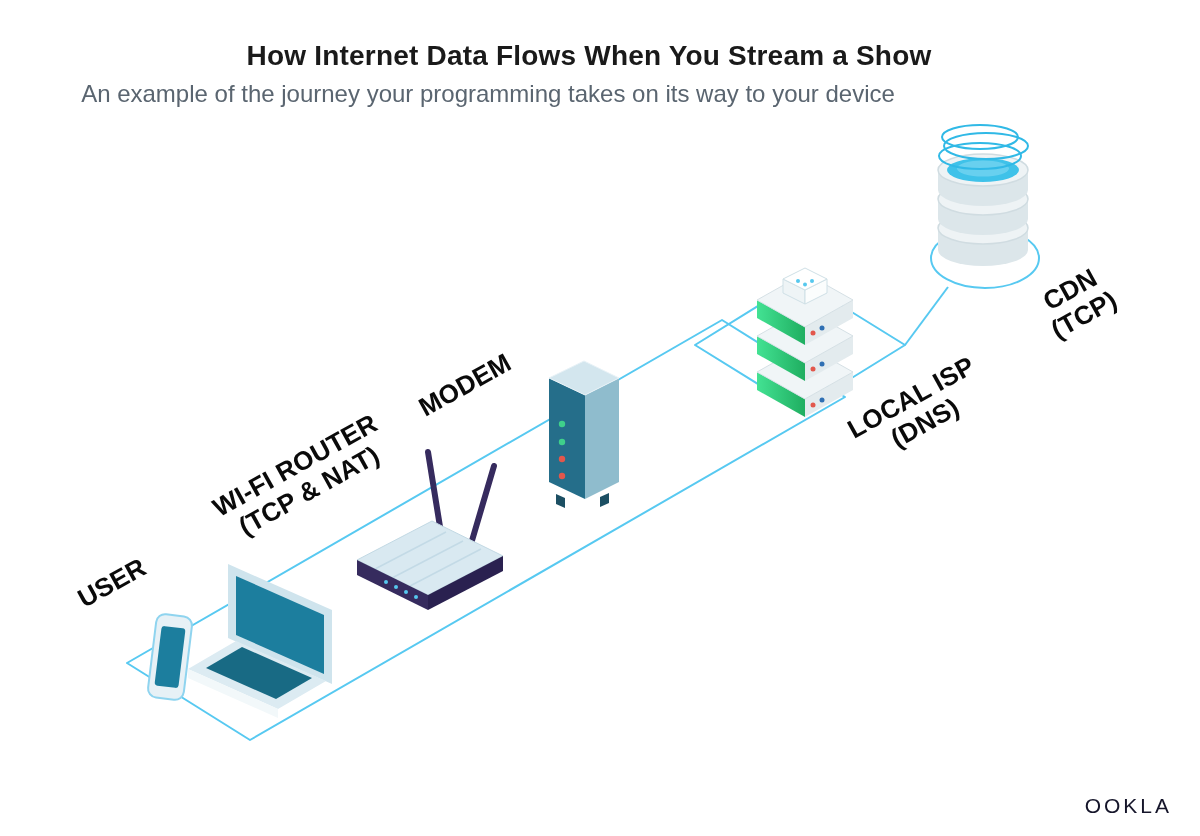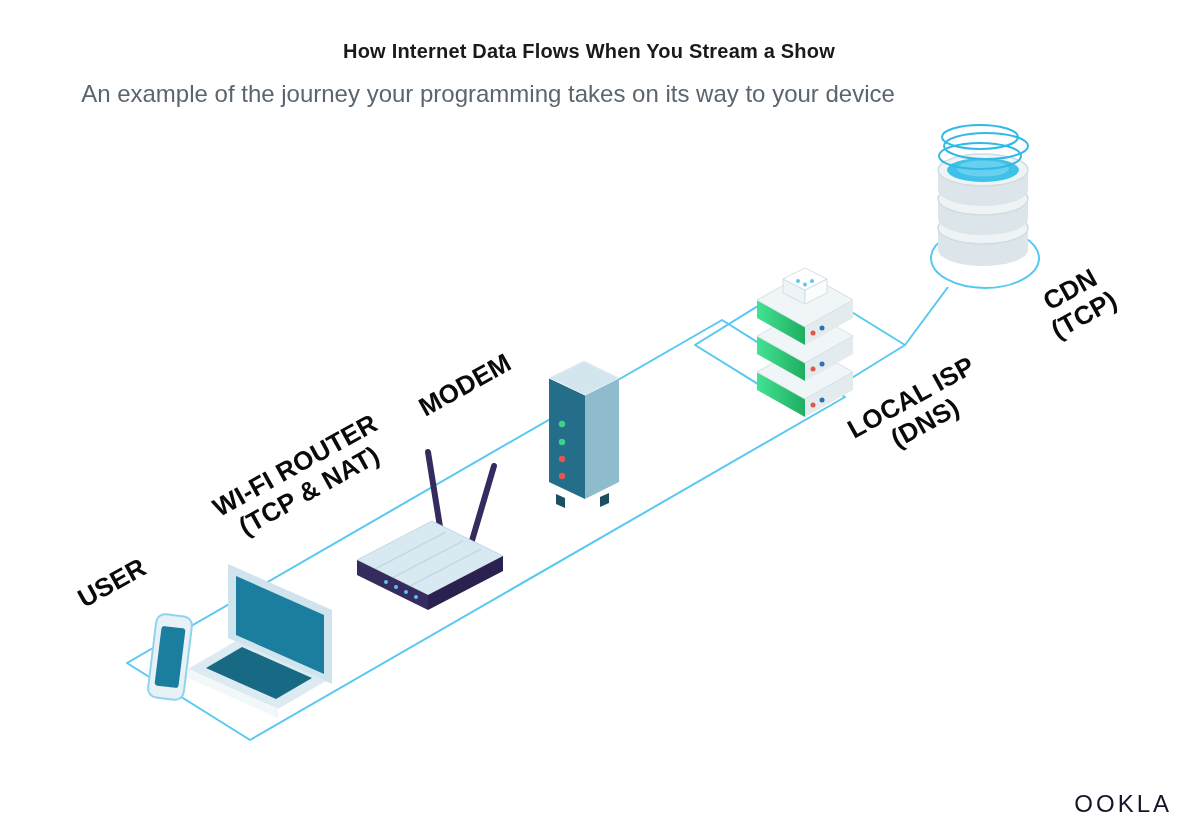--- a/index.html
+++ b/index.html
@@ -4,21 +4,21 @@
 <style>
   html,body{margin:0;padding:0;}
   body{
     width:1200px;height:836px;background:#ffffff;
     font-family:"Liberation Sans",sans-serif;
     position:relative;overflow:hidden;
   }
   .page{position:absolute;inset:0;}
   .title{
     position:absolute;top:40px;left:0;width:1178px;text-align:center;
-    font-size:20px;font-weight:700;color:#1a1a1a;letter-spacing:.2px;
+    font-size:28px;font-weight:700;color:#1a1a1a;letter-spacing:.2px;
   }
   .subtitle{
     position:absolute;top:80px;left:0;width:976px;text-align:center;
     font-size:24px;font-weight:400;color:#5a6570;
   }
   .diagram-svg{position:absolute;top:0;left:0;}
   .node-label{
     position:absolute;transform:translate(-50%,-50%) rotate(-29deg);
     font-weight:800;font-size:26px;line-height:1.1;color:#0a0a0a;
     text-align:center;white-space:nowrap;letter-spacing:.2px;
@@ -27,21 +27,21 @@
     position:absolute;left:26px;bottom:16px;display:flex;align-items:center;gap:8px;
   }
   .footer-left .brand-text{
     font-size:21px;font-weight:800;color:#15142b;letter-spacing:.4px;
   }
   .footer-left .brand-mark{
     font-size:9px;vertical-align:super;font-weight:400;color:#15142b;position:relative;top:-7px;
   }
   .footer-right{
     position:absolute;right:28px;bottom:18px;
-    font-size:24px;font-weight:500;letter-spacing:3px;color:#15152a;
+    font-size:21px;font-weight:500;letter-spacing:3px;color:#15152a;
   }
 </style>
 </head>
 <body>
 
 <div class="page">
 
   <div class="title">How Internet Data Flows When You Stream a Show</div>
   <div class="subtitle">An example of the journey your programming takes on its way to your device</div>
 

